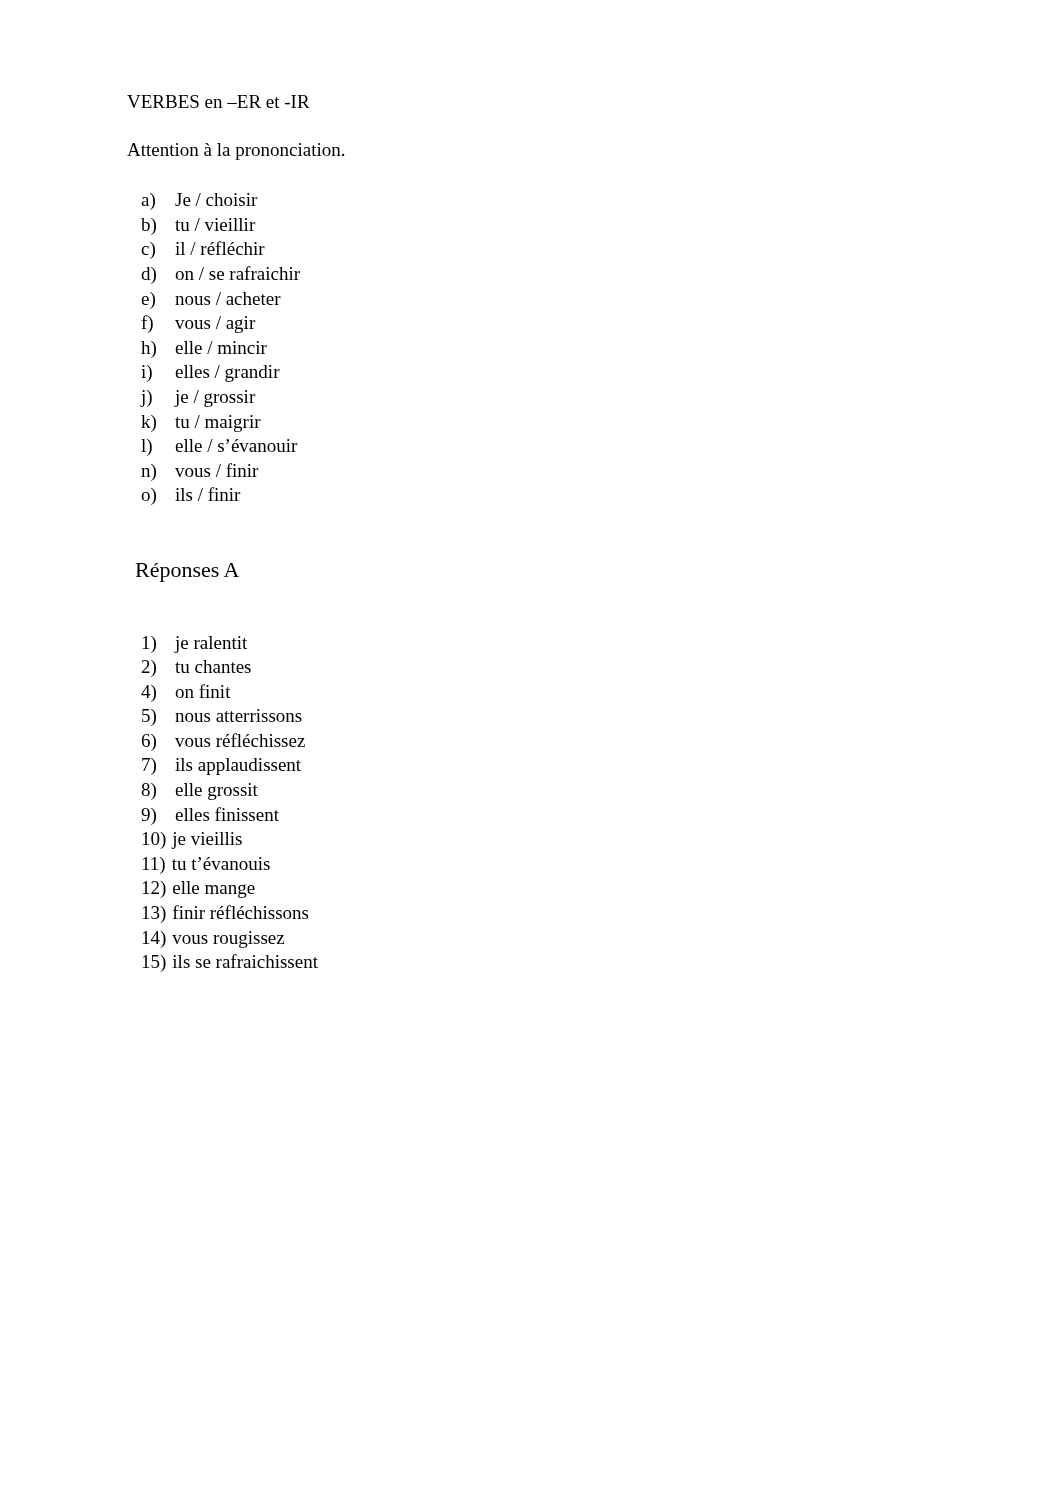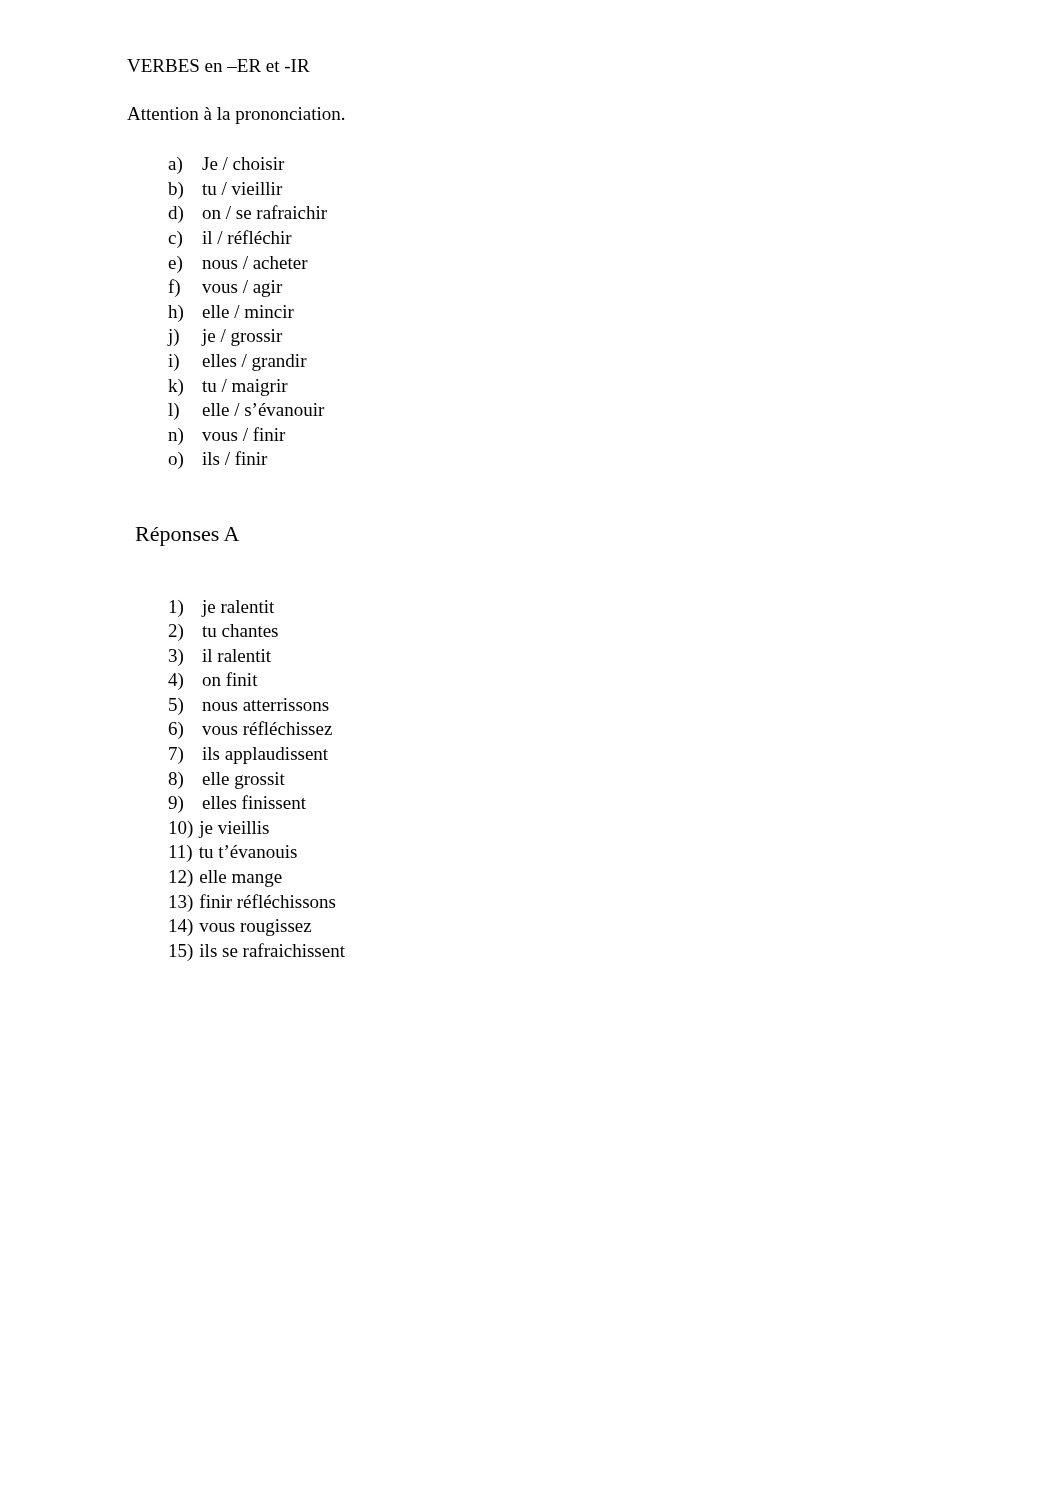--- a/index.html
+++ b/index.html
@@ -6,41 +6,41 @@
     margin: 0;
     padding: 0;
     background: #ffffff;
   }
   .page {
     position: relative;
     width: 1058px;
     height: 1497px;
     background: #ffffff;
     box-sizing: border-box;
-    padding: 54px 125px 0 127px;
+    padding: 90px 125px 0 127px;
     font-family: "Liberation Serif", "DejaVu Serif", serif;
     font-size: 19px;
     line-height: 24.6px;
     color: #000000;
     overflow: hidden;
   }
   .doc-title {
     margin: 0 0 23px 0;
     font-weight: normal;
     font-size: 19px;
     line-height: 24.6px;
   }
   .intro {
     margin: 0 0 26px 0;
   }
   .intro-line {
     white-space: nowrap;
   }
   .list {
-    margin: 0 0 0 41px;
+    margin: 0 0 0 14px;
   }
   .list-item {
     white-space: nowrap;
   }
   .marker {
     display: inline-block;
     min-width: 34px;
   }
   .marker.wide {
     min-width: 0;
@@ -63,39 +63,38 @@
 
   <p class="doc-title">VERBES en –ER et -IR</p>
 
   <div class="intro">
     <div class="intro-line">Attention à la prononciation.</div>
   </div>
 
   <div class="list">
       <div class="list-item"><span class="marker">a)</span><span>Je / choisir</span></div>
       <div class="list-item"><span class="marker">b)</span><span>tu / vieillir</span></div>
+      <div class="list-item"><span class="marker">c)</span><span>il  / réfléchir</span></div>
       <div class="list-item"><span class="marker">d)</span><span>on / se rafraichir</span></div>
-      <div class="list-item"><span class="marker">c)</span><span>il  / réfléchir</span></div>
       <div class="list-item"><span class="marker">e)</span><span>nous / acheter</span></div>
       <div class="list-item"><span class="marker">f)</span><span>vous / agir</span></div>
       <div class="list-item"><span class="marker">h)</span><span>elle / mincir</span></div>
+      <div class="list-item"><span class="marker">i)</span><span>elles / grandir</span></div>
       <div class="list-item"><span class="marker">j)</span><span>je / grossir</span></div>
-      <div class="list-item"><span class="marker">i)</span><span>elles / grandir</span></div>
       <div class="list-item"><span class="marker">k)</span><span>tu / maigrir</span></div>
       <div class="list-item"><span class="marker">l)</span><span>elle / s’évanouir</span></div>
       <div class="list-item"><span class="marker">n)</span><span>vous / finir</span></div>
       <div class="list-item"><span class="marker">o)</span><span>ils / finir</span></div>
     </div>
 
   <p class="responses-heading">Réponses A</p>
 
   <div class="list responses-list">
       <div class="list-item"><span class="marker">1)</span><span>je ralentit</span></div>
       <div class="list-item"><span class="marker">2)</span><span>tu chantes</span></div>
-      <div class="list-item"><span class="marker">3)</span><span>il ralentit</span></div>
       <div class="list-item"><span class="marker">4)</span><span>on finit</span></div>
       <div class="list-item"><span class="marker">5)</span><span>nous atterrissons</span></div>
       <div class="list-item"><span class="marker">6)</span><span>vous réfléchissez</span></div>
       <div class="list-item"><span class="marker">7)</span><span>ils applaudissent</span></div>
       <div class="list-item"><span class="marker">8)</span><span>elle grossit</span></div>
       <div class="list-item"><span class="marker">9)</span><span>elles finissent</span></div>
       <div class="list-item"><span class="marker wide">10)</span><span>je vieillis</span></div>
       <div class="list-item"><span class="marker wide">11)</span><span>tu t’évanouis</span></div>
       <div class="list-item"><span class="marker wide">12)</span><span>elle mange</span></div>
       <div class="list-item"><span class="marker wide">13)</span><span>finir réfléchissons</span></div>

